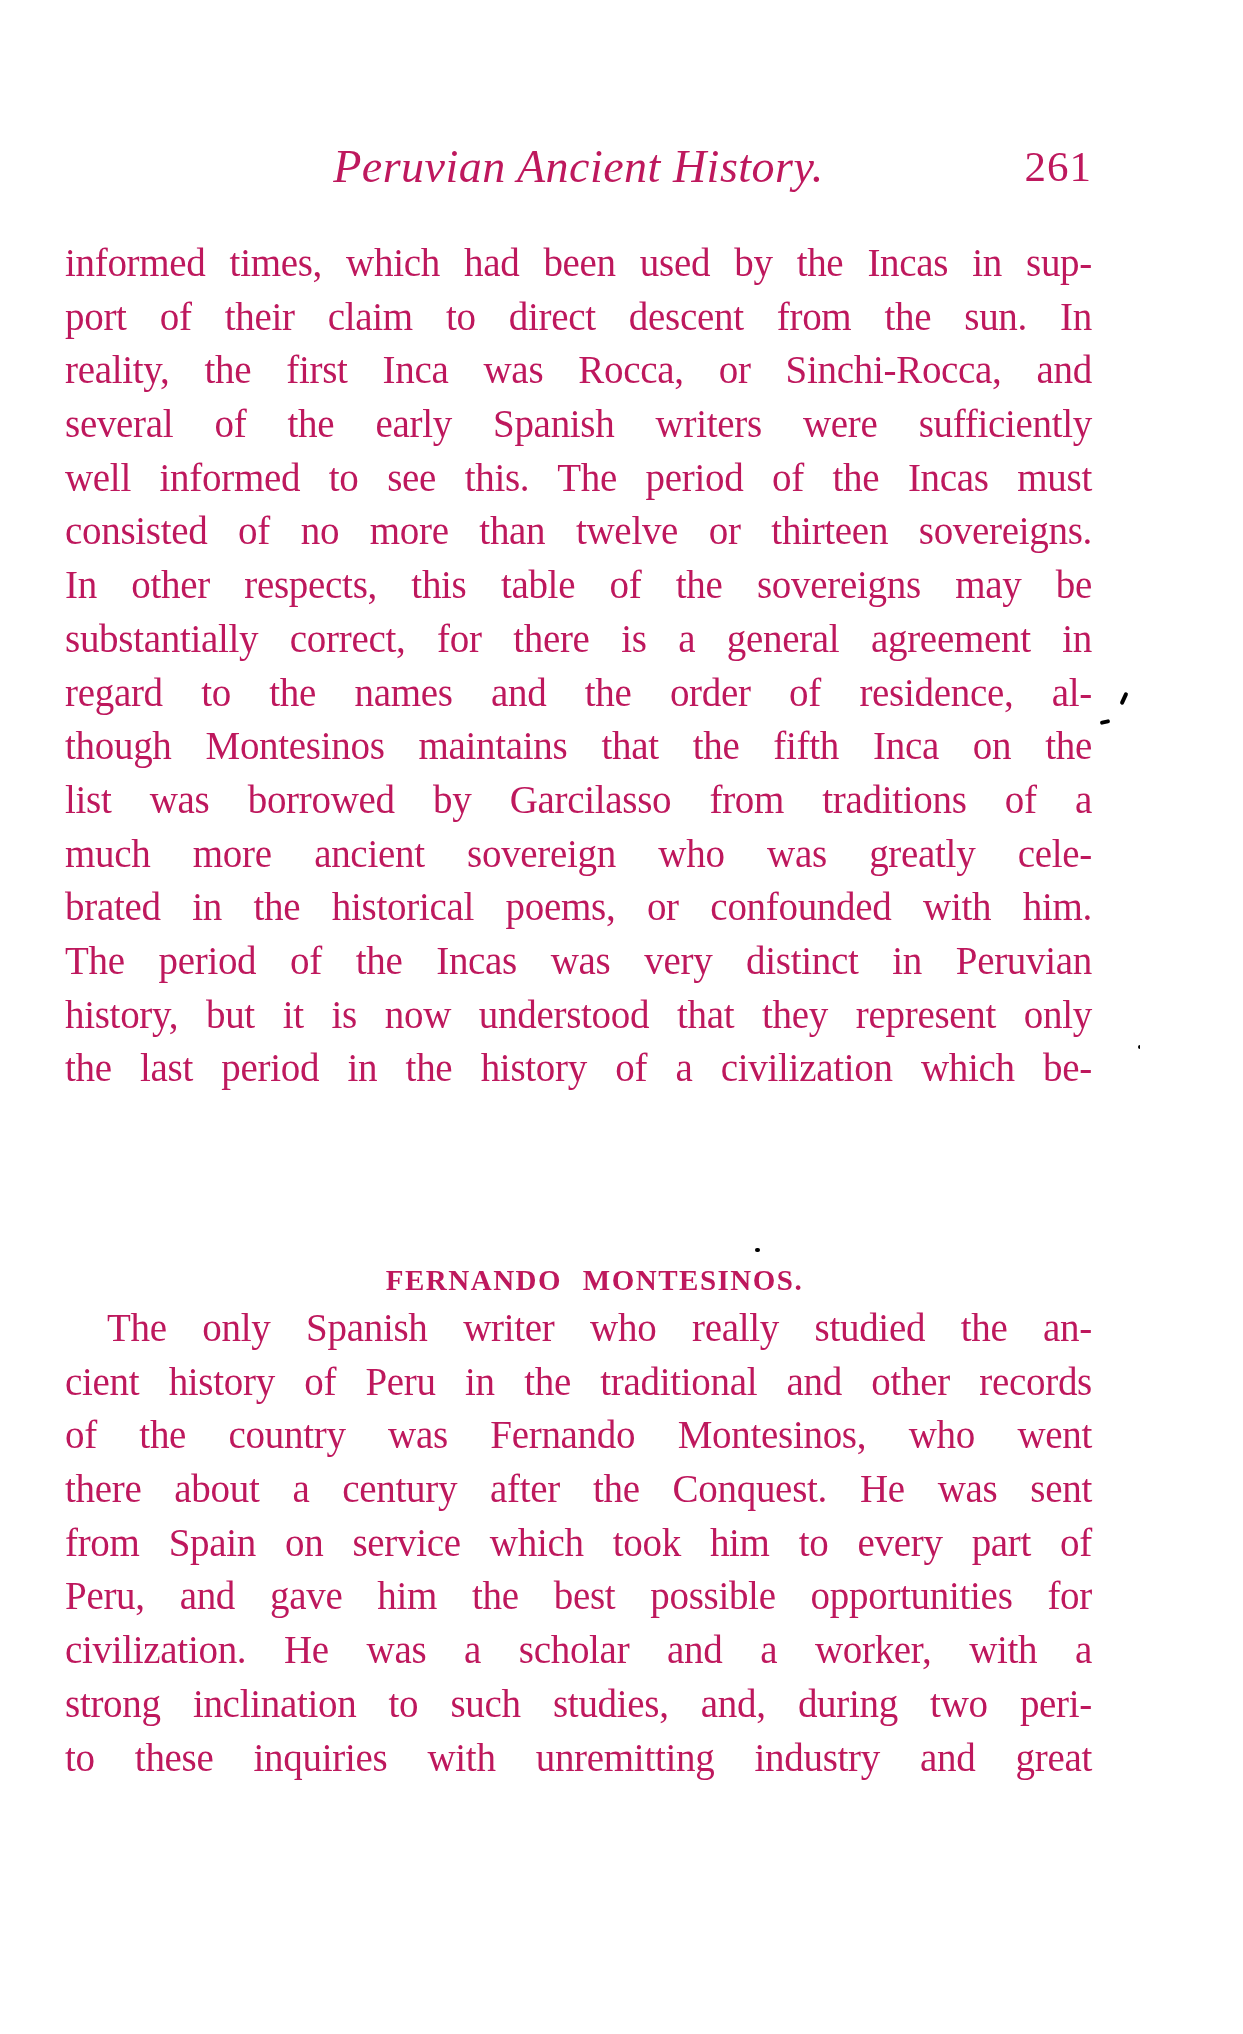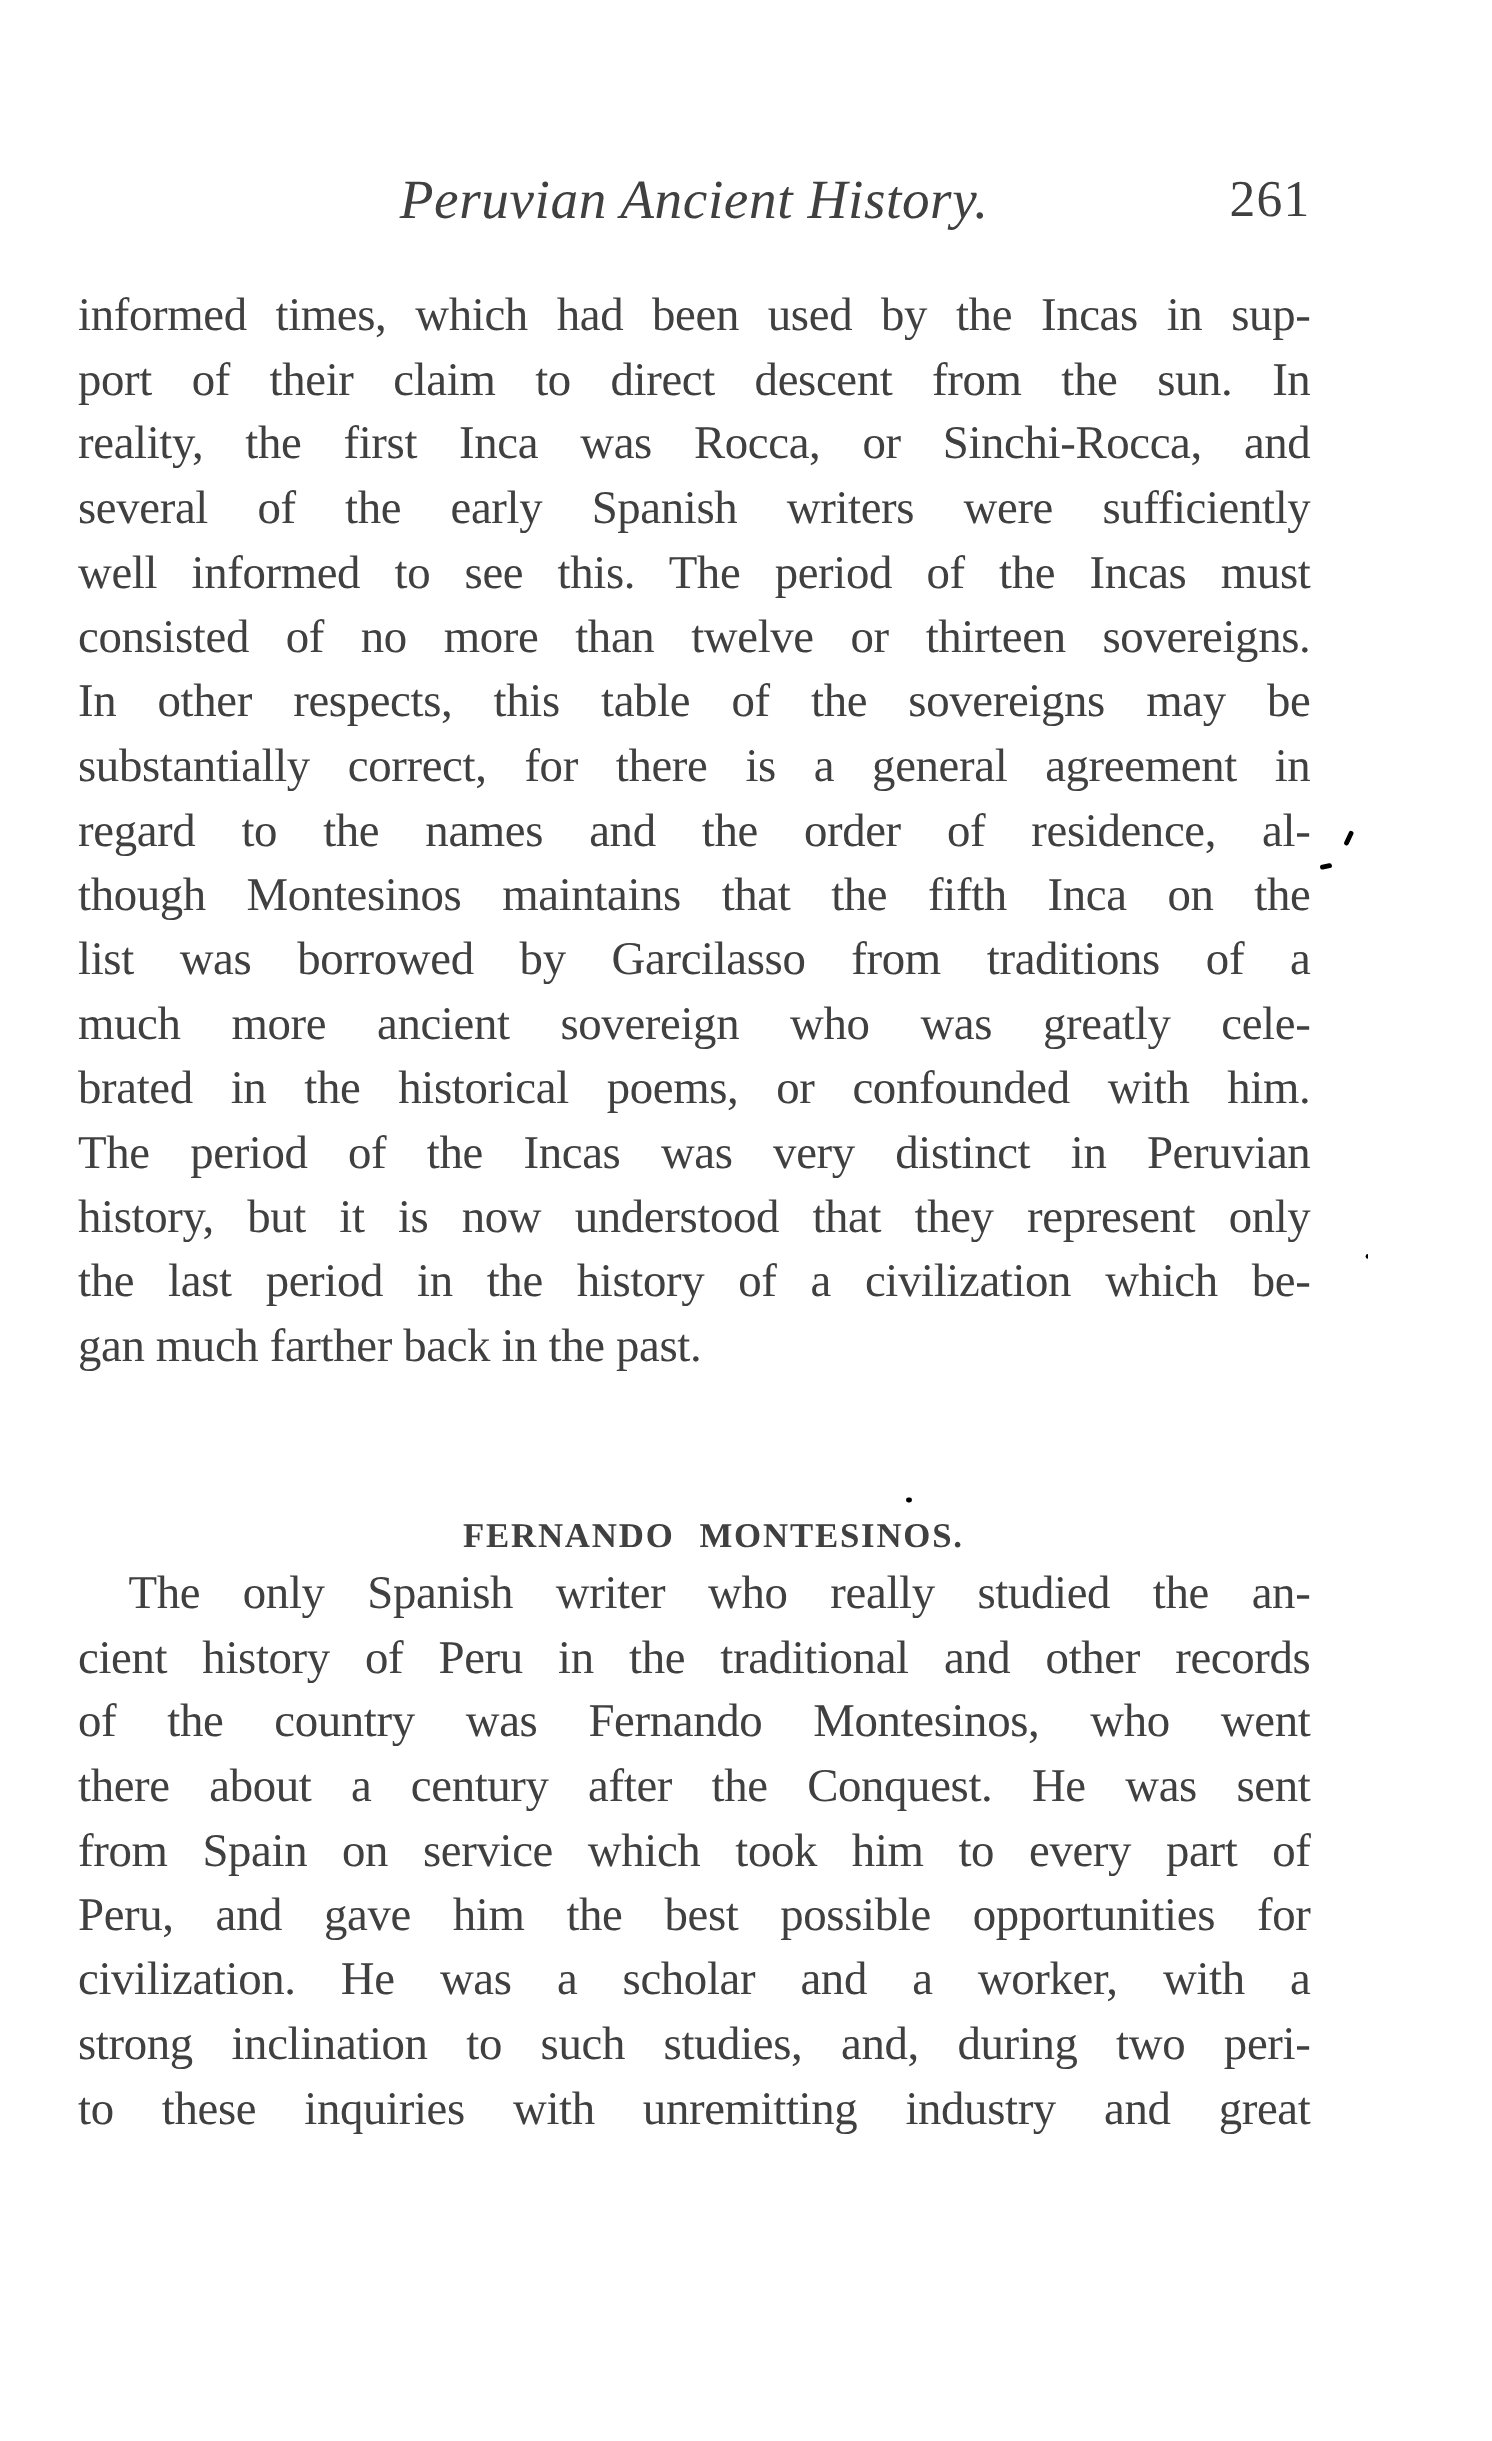--- a/index.html
+++ b/index.html
@@ -7,21 +7,21 @@
     padding: 0;
     background: #ffffff;
   }
   .page {
     position: relative;
     width: 1140px;
     height: 2034px;
     background: #ffffff;
     overflow: hidden;
     font-family: "Liberation Serif", "DejaVu Serif", serif;
-    color: #404040;
+    color: #be185d;
   }
   
   .running-header {
     position: absolute;
     left: 65px;
     top: 136px;
     width: 1027px;
     height: 62px;
     text-align: center;
   }
@@ -105,21 +105,20 @@
       <div class="text-line">In other respects, this table of the sovereigns may be</div>
       <div class="text-line">substantially correct, for there is a general agreement in</div>
       <div class="text-line">regard to the names and the order of residence, al-</div>
       <div class="text-line">though Montesinos maintains that the fifth Inca on the</div>
       <div class="text-line">list was borrowed by Garcilasso from traditions of a</div>
       <div class="text-line">much more ancient sovereign who was greatly cele-</div>
       <div class="text-line">brated in the historical poems, or confounded with him.</div>
       <div class="text-line">The period of the Incas was very distinct in Peruvian</div>
       <div class="text-line">history, but it is now understood that they represent only</div>
       <div class="text-line">the last period in the history of a civilization which be-</div>
-      <div class="text-line line-left">gan much farther back in the past.</div>
     </section>
 
   <h2 class="section-heading">FERNANDO MONTESINOS.</h2>
 
   <section class="para para2">
       <div class="text-line line-indent">The only Spanish writer who really studied the an-</div>
       <div class="text-line">cient history of Peru in the traditional and other records</div>
       <div class="text-line">of the country was Fernando Montesinos, who went</div>
       <div class="text-line">there about a century after the Conquest. He was sent</div>
       <div class="text-line">from Spain on service which took him to every part of</div>

